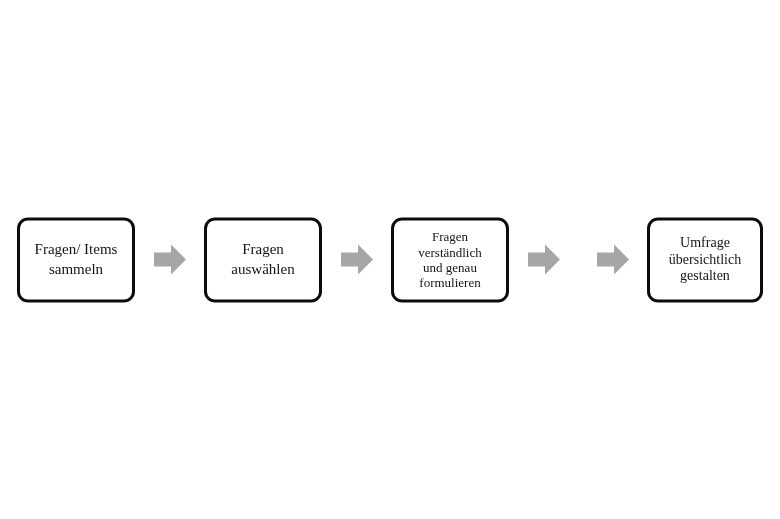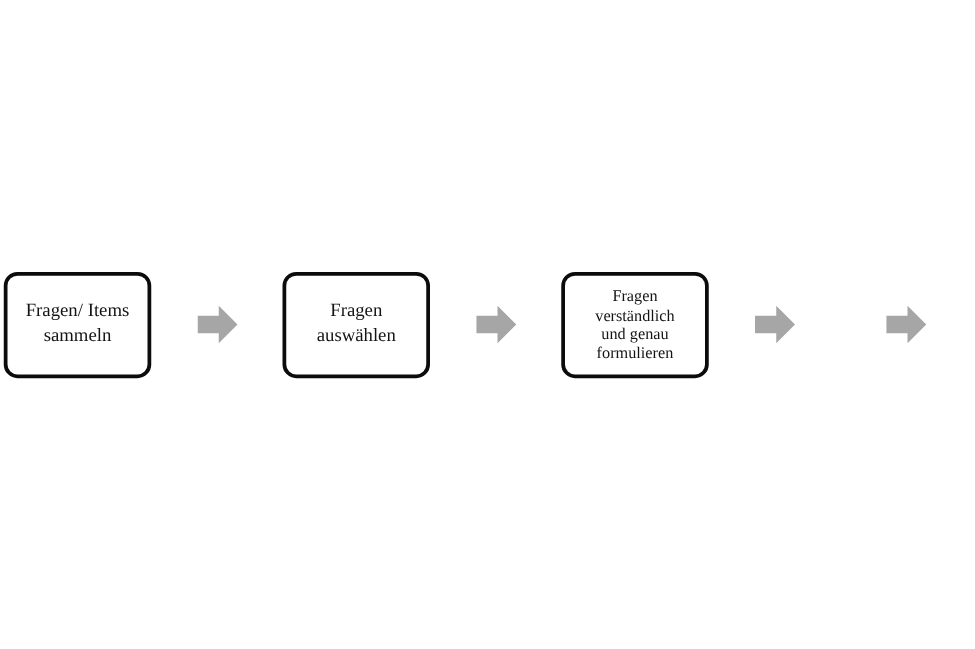--- a/index.html
+++ b/index.html
@@ -16,21 +16,21 @@
     font-family: "Liberation Serif", "DejaVu Serif", serif;
   }
   .flow-row {
     position: absolute;
     left: 0;
     right: 0;
     top: 50%;
     transform: translateY(-50%);
     display: flex;
     align-items: center;
-    padding: 0 3px;
+    padding: 0 17px;
     box-sizing: border-box;
   }
   .flow-box {
     flex: 0 0 auto;
     width: 118px;
     height: 85px;
     box-sizing: border-box;
     border: 3px solid #0c0c0c;
     border-radius: 11px;
     background: #ffffff;
@@ -107,15 +107,20 @@
       </svg>
     </div>
 
 
     <div class="arrow-gap">
       <svg width="32" height="30" viewBox="0 0 32 30">
         <polygon points="0,8 17,8 17,0 32,15 17,30 17,22 0,22" fill="#a6a6a6"></polygon>
       </svg>
     </div>
 
+    <div class="flow-box semi-dense">
+      <span class="box-label">Umfrage
+übersichtlich
+gestalten</span>
+    </div>
 
   </div>
 </div>
 
 </body></html>

